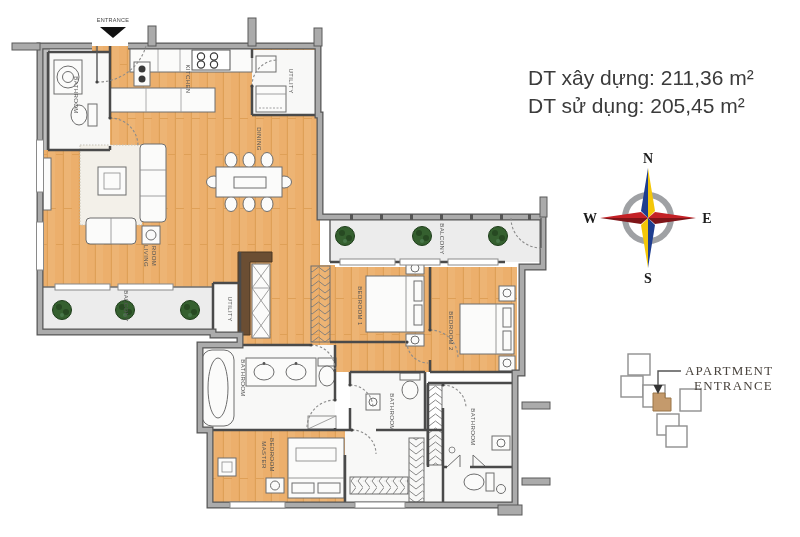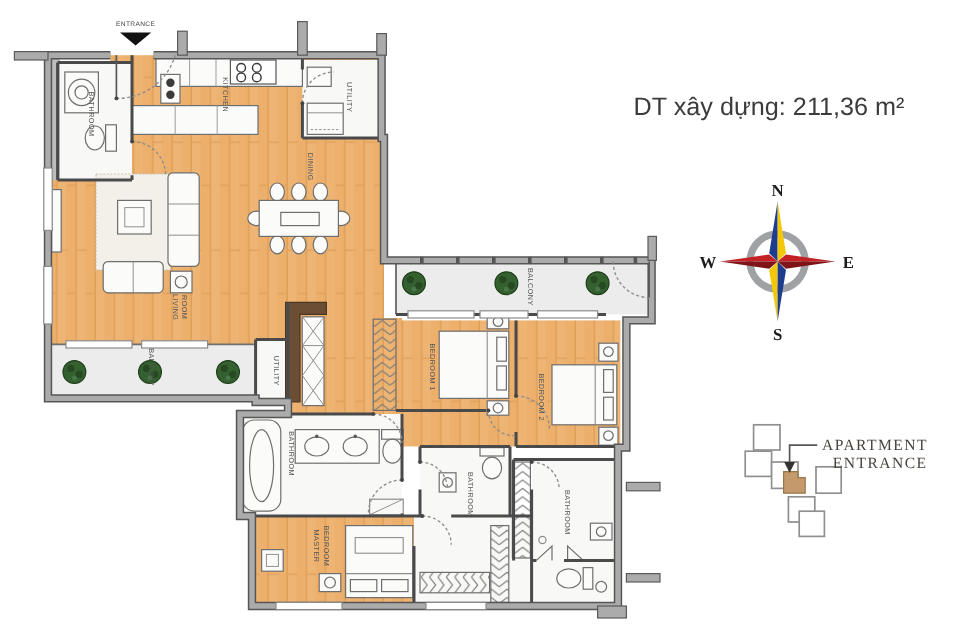--- a/index.html
+++ b/index.html
@@ -1,20 +1,20 @@
 <!DOCTYPE html>
 <html><head>
 <meta charset="utf-8">
 <style>
   html,body{margin:0;padding:0;background:#ffffff;}
   .stage{position:relative;width:800px;height:537px;background:#ffffff;overflow:hidden;
          font-family:"Liberation Sans",sans-serif;}
   .stage svg{position:absolute;left:0;top:0;}
   .area-title{position:absolute;left:528px;top:64px;color:#3b3b3b;font-size:21px;line-height:28px;
-              font-family:"Liberation Sans",sans-serif;margin-top:12px;}
+              font-family:"Liberation Sans",sans-serif;}
   .room-label{font-size:6px;fill:#555;letter-spacing:.4px;font-family:"Liberation Sans",sans-serif;}
   .entr-label{font-size:5.5px;fill:#444;letter-spacing:.3px;font-family:"Liberation Sans",sans-serif;}
   .compass-letter{font-size:14px;font-weight:bold;fill:#1c1c1c;font-family:"Liberation Serif",serif;}
   .legend-text{font-size:13px;fill:#4a443e;letter-spacing:1.2px;font-family:"Liberation Serif",serif;}
   .furn{fill:#fbfbfa;stroke:#6e6e6e;stroke-width:1;}
   .wall-thin{stroke:#4a4a4a;stroke-width:2.5;fill:none;}
   .wall-glass{stroke:#6f6f6f;stroke-width:1.6;fill:none;}
   .arc{stroke:#8c8c8c;stroke-width:1.1;fill:none;stroke-dasharray:2.5 2;}
   .window{fill:#ffffff;stroke:#8a8a8a;stroke-width:1;}
   .fin{fill:#ababab;stroke:#5a5a5a;stroke-width:1;}
@@ -371,14 +371,15 @@
     <path d="M653,393 h12 v5 h6 v13 h-18 z" fill="#C49A6C" stroke="#9a7546" stroke-width="1"></path>
     <path d="M681,371 H658 V385" fill="none" stroke="#555" stroke-width="1.4"></path>
     <polygon points="653.5,385 662.5,385 658,394" fill="#333"></polygon>
     <text class="legend-text" x="685" y="375">APARTMENT</text>
     <text class="legend-text" x="694" y="390">ENTRANCE</text>
   </g>
 </svg>
 
   <div class="area-title">
     <div>DT xây dựng: 211,36 m²</div>
+    <div>DT sử dụng: 205,45 m²</div>
   </div>
 </div>
 
 </body></html>

